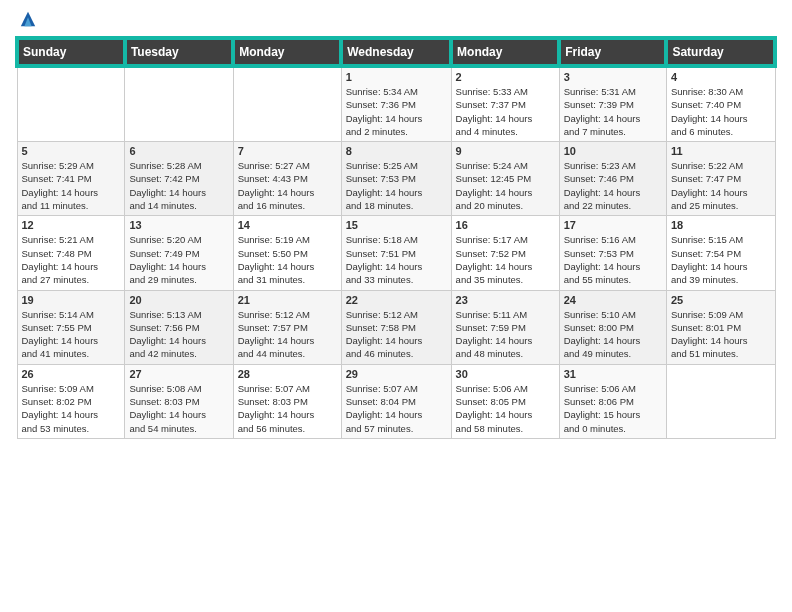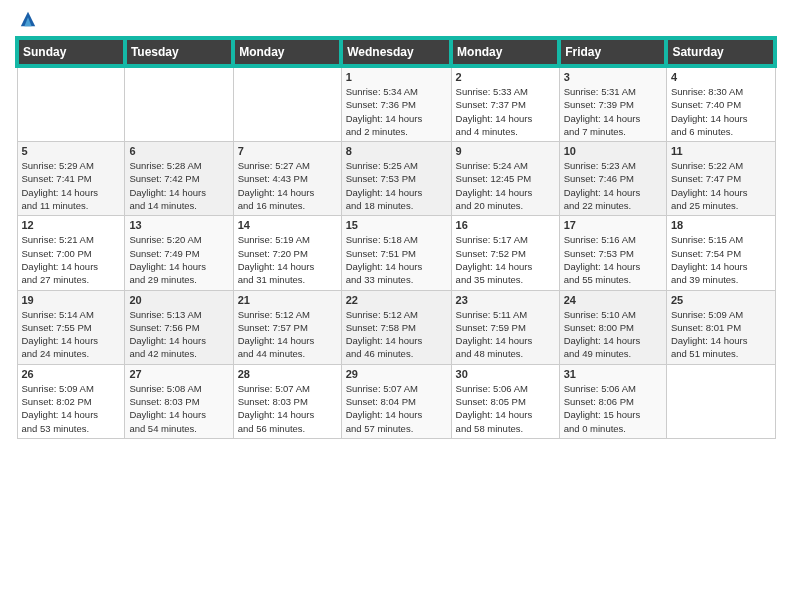--- a/index.html
+++ b/index.html
@@ -185,29 +185,29 @@
             <div class="day-info"><span>Sunrise: 5:23 AM</span><br><span>Sunset: 7:46 PM</span><br><span>Daylight: 14 hours</span><br><span>and 22 minutes.</span></div>
           </td>
           <td>
             <span class="day-num">11</span>
             <div class="day-info"><span>Sunrise: 5:22 AM</span><br><span>Sunset: 7:47 PM</span><br><span>Daylight: 14 hours</span><br><span>and 25 minutes.</span></div>
           </td>
         </tr>
         <tr>
           <td>
             <span class="day-num">12</span>
-            <div class="day-info"><span>Sunrise: 5:21 AM</span><br><span>Sunset: 7:00 PM</span><br><span>Daylight: 14 hours</span><br><span>and 27 minutes.</span></div>
+            <div class="day-info"><span>Sunrise: 5:21 AM</span><br><span>Sunset: 7:48 PM</span><br><span>Daylight: 14 hours</span><br><span>and 27 minutes.</span></div>
           </td>
           <td>
             <span class="day-num">13</span>
             <div class="day-info"><span>Sunrise: 5:20 AM</span><br><span>Sunset: 7:49 PM</span><br><span>Daylight: 14 hours</span><br><span>and 29 minutes.</span></div>
           </td>
           <td>
             <span class="day-num">14</span>
-            <div class="day-info"><span>Sunrise: 5:19 AM</span><br><span>Sunset: 7:20 PM</span><br><span>Daylight: 14 hours</span><br><span>and 31 minutes.</span></div>
+            <div class="day-info"><span>Sunrise: 5:19 AM</span><br><span>Sunset: 5:50 PM</span><br><span>Daylight: 14 hours</span><br><span>and 31 minutes.</span></div>
           </td>
           <td>
             <span class="day-num">15</span>
             <div class="day-info"><span>Sunrise: 5:18 AM</span><br><span>Sunset: 7:51 PM</span><br><span>Daylight: 14 hours</span><br><span>and 33 minutes.</span></div>
           </td>
           <td>
             <span class="day-num">16</span>
             <div class="day-info"><span>Sunrise: 5:17 AM</span><br><span>Sunset: 7:52 PM</span><br><span>Daylight: 14 hours</span><br><span>and 35 minutes.</span></div>
           </td>
           <td>
@@ -215,21 +215,21 @@
             <div class="day-info"><span>Sunrise: 5:16 AM</span><br><span>Sunset: 7:53 PM</span><br><span>Daylight: 14 hours</span><br><span>and 55 minutes.</span></div>
           </td>
           <td>
             <span class="day-num">18</span>
             <div class="day-info"><span>Sunrise: 5:15 AM</span><br><span>Sunset: 7:54 PM</span><br><span>Daylight: 14 hours</span><br><span>and 39 minutes.</span></div>
           </td>
         </tr>
         <tr>
           <td>
             <span class="day-num">19</span>
-            <div class="day-info"><span>Sunrise: 5:14 AM</span><br><span>Sunset: 7:55 PM</span><br><span>Daylight: 14 hours</span><br><span>and 24 minutes.</span></div>
+            <div class="day-info"><span>Sunrise: 5:14 AM</span><br><span>Sunset: 7:55 PM</span><br><span>Daylight: 14 hours</span><br><span>and 41 minutes.</span></div>
           </td>
           <td>
             <span class="day-num">20</span>
             <div class="day-info"><span>Sunrise: 5:13 AM</span><br><span>Sunset: 7:56 PM</span><br><span>Daylight: 14 hours</span><br><span>and 42 minutes.</span></div>
           </td>
           <td>
             <span class="day-num">21</span>
             <div class="day-info"><span>Sunrise: 5:12 AM</span><br><span>Sunset: 7:57 PM</span><br><span>Daylight: 14 hours</span><br><span>and 44 minutes.</span></div>
           </td>
           <td>

